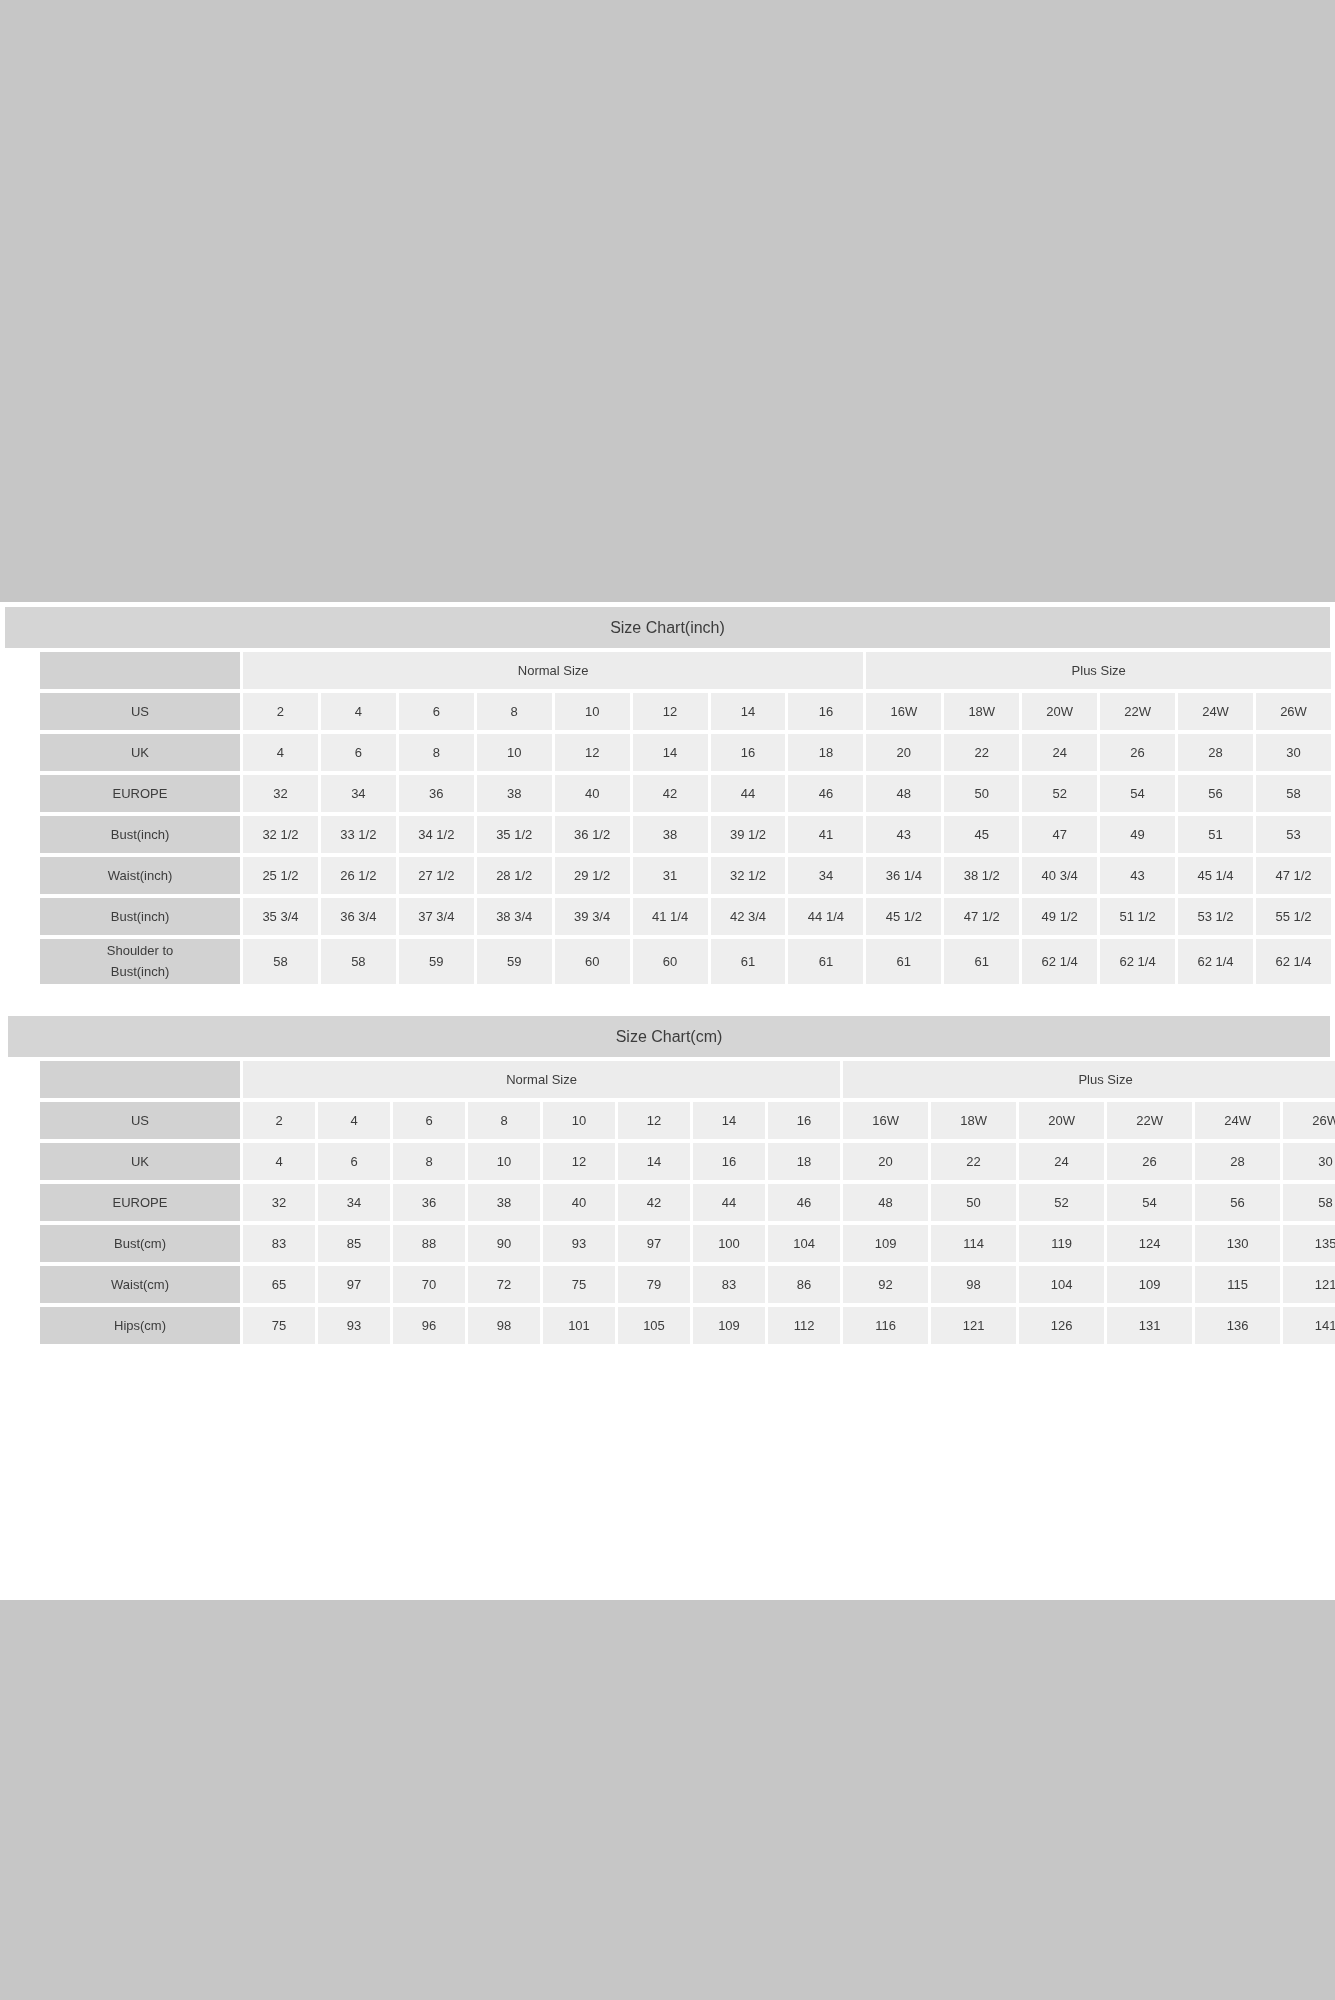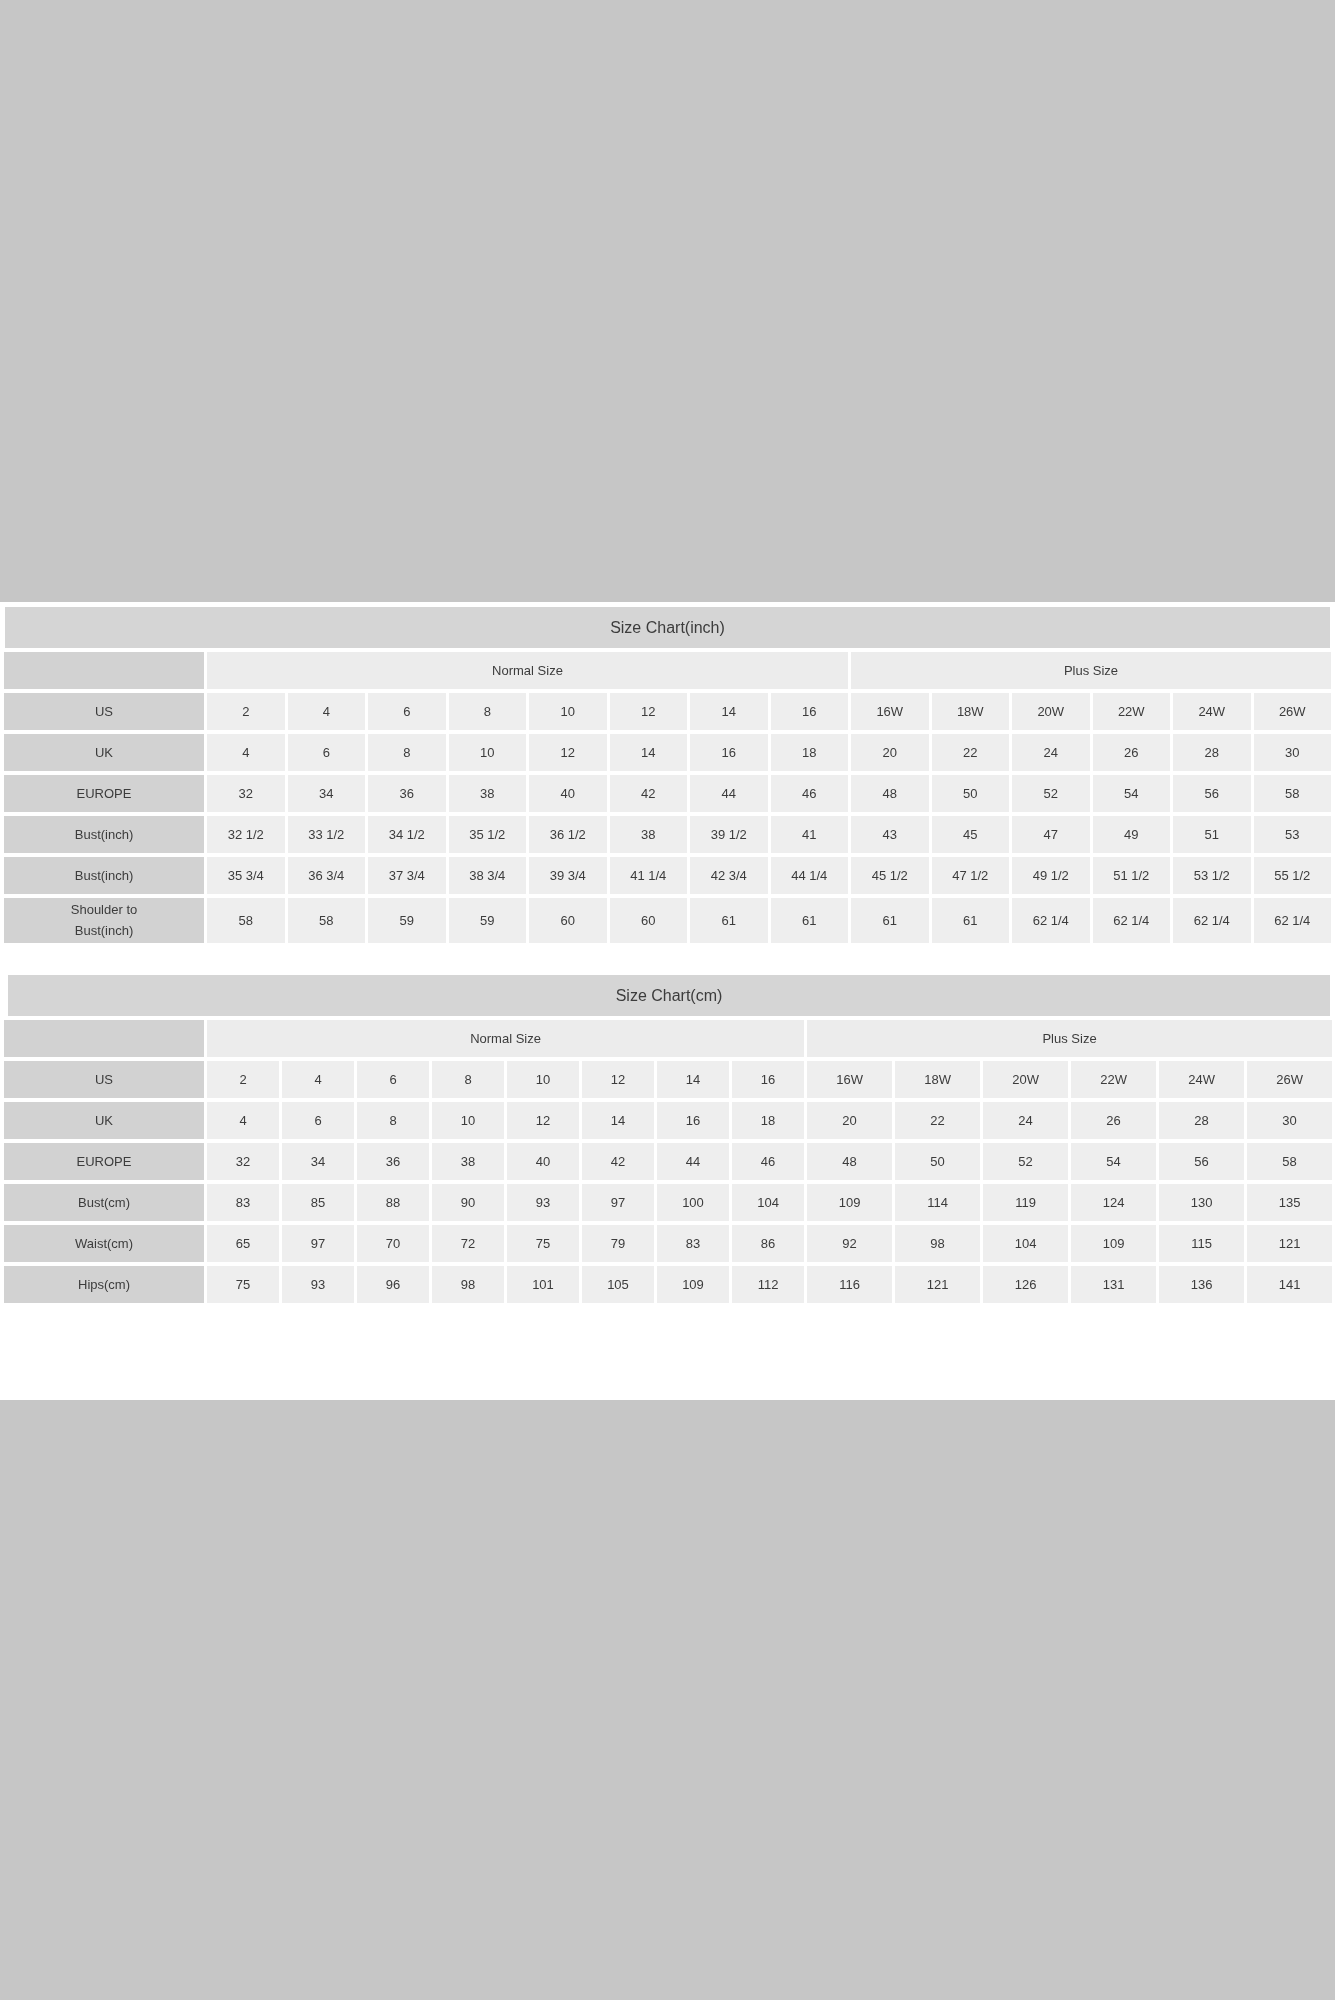--- a/index.html
+++ b/index.html
@@ -6,40 +6,41 @@
   html, body { width: 1335px; height: 2000px; }
   body {
     background: #c6c6c6;
     font-family: "Liberation Sans", "DejaVu Sans", sans-serif;
     color: #3c3c3c;
     position: relative;
   }
   .charts-panel {
     position: absolute;
     left: 0; top: 602px;
-    width: 1335px; height: 798px;
+    width: 1335px; height: 998px;
     background: #ffffff;
   }
   .table-title {
     margin: 5px 5px 0 5px;
     height: 41px;
     line-height: 41px;
     background: #d5d5d5;
     text-align: center;
     font-size: 16px;
     color: #3c3c3c;
   }
   .table-title.second { margin-top: 28px; margin-left: 8px; }
   table.size-table {
     border-collapse: separate;
     border-spacing: 3px 4px;
     table-layout: fixed;
     width: 1333px;
     margin: 0 1px;
     background: #ffffff;
+    padding-left: 36px;
   }
   table.size-table th, table.size-table td {
     height: 37px;
     padding: 1px 3px;
     text-align: center;
     vertical-align: middle;
     font-size: 13px;
     font-weight: normal;
     overflow: hidden;
   }
@@ -144,20 +145,37 @@
             <td>36 1/2</td>
             <td>38</td>
             <td>39 1/2</td>
             <td>41</td>
             <td>43</td>
             <td>45</td>
             <td>47</td>
             <td>49</td>
             <td>51</td>
             <td>53</td>
+          </tr>
+          <tr>
+            <th class="row-label-cell">Waist(inch)</th>
+            <td>25 1/2</td>
+            <td>26 1/2</td>
+            <td>27 1/2</td>
+            <td>28 1/2</td>
+            <td>29 1/2</td>
+            <td>31</td>
+            <td>32 1/2</td>
+            <td>34</td>
+            <td>36 1/4</td>
+            <td>38 1/2</td>
+            <td>40 3/4</td>
+            <td>43</td>
+            <td>45 1/4</td>
+            <td>47 1/2</td>
           </tr>
           <tr>
             <th class="row-label-cell">Bust(inch)</th>
             <td>35 3/4</td>
             <td>36 3/4</td>
             <td>37 3/4</td>
             <td>38 3/4</td>
             <td>39 3/4</td>
             <td>41 1/4</td>
             <td>42 3/4</td>

